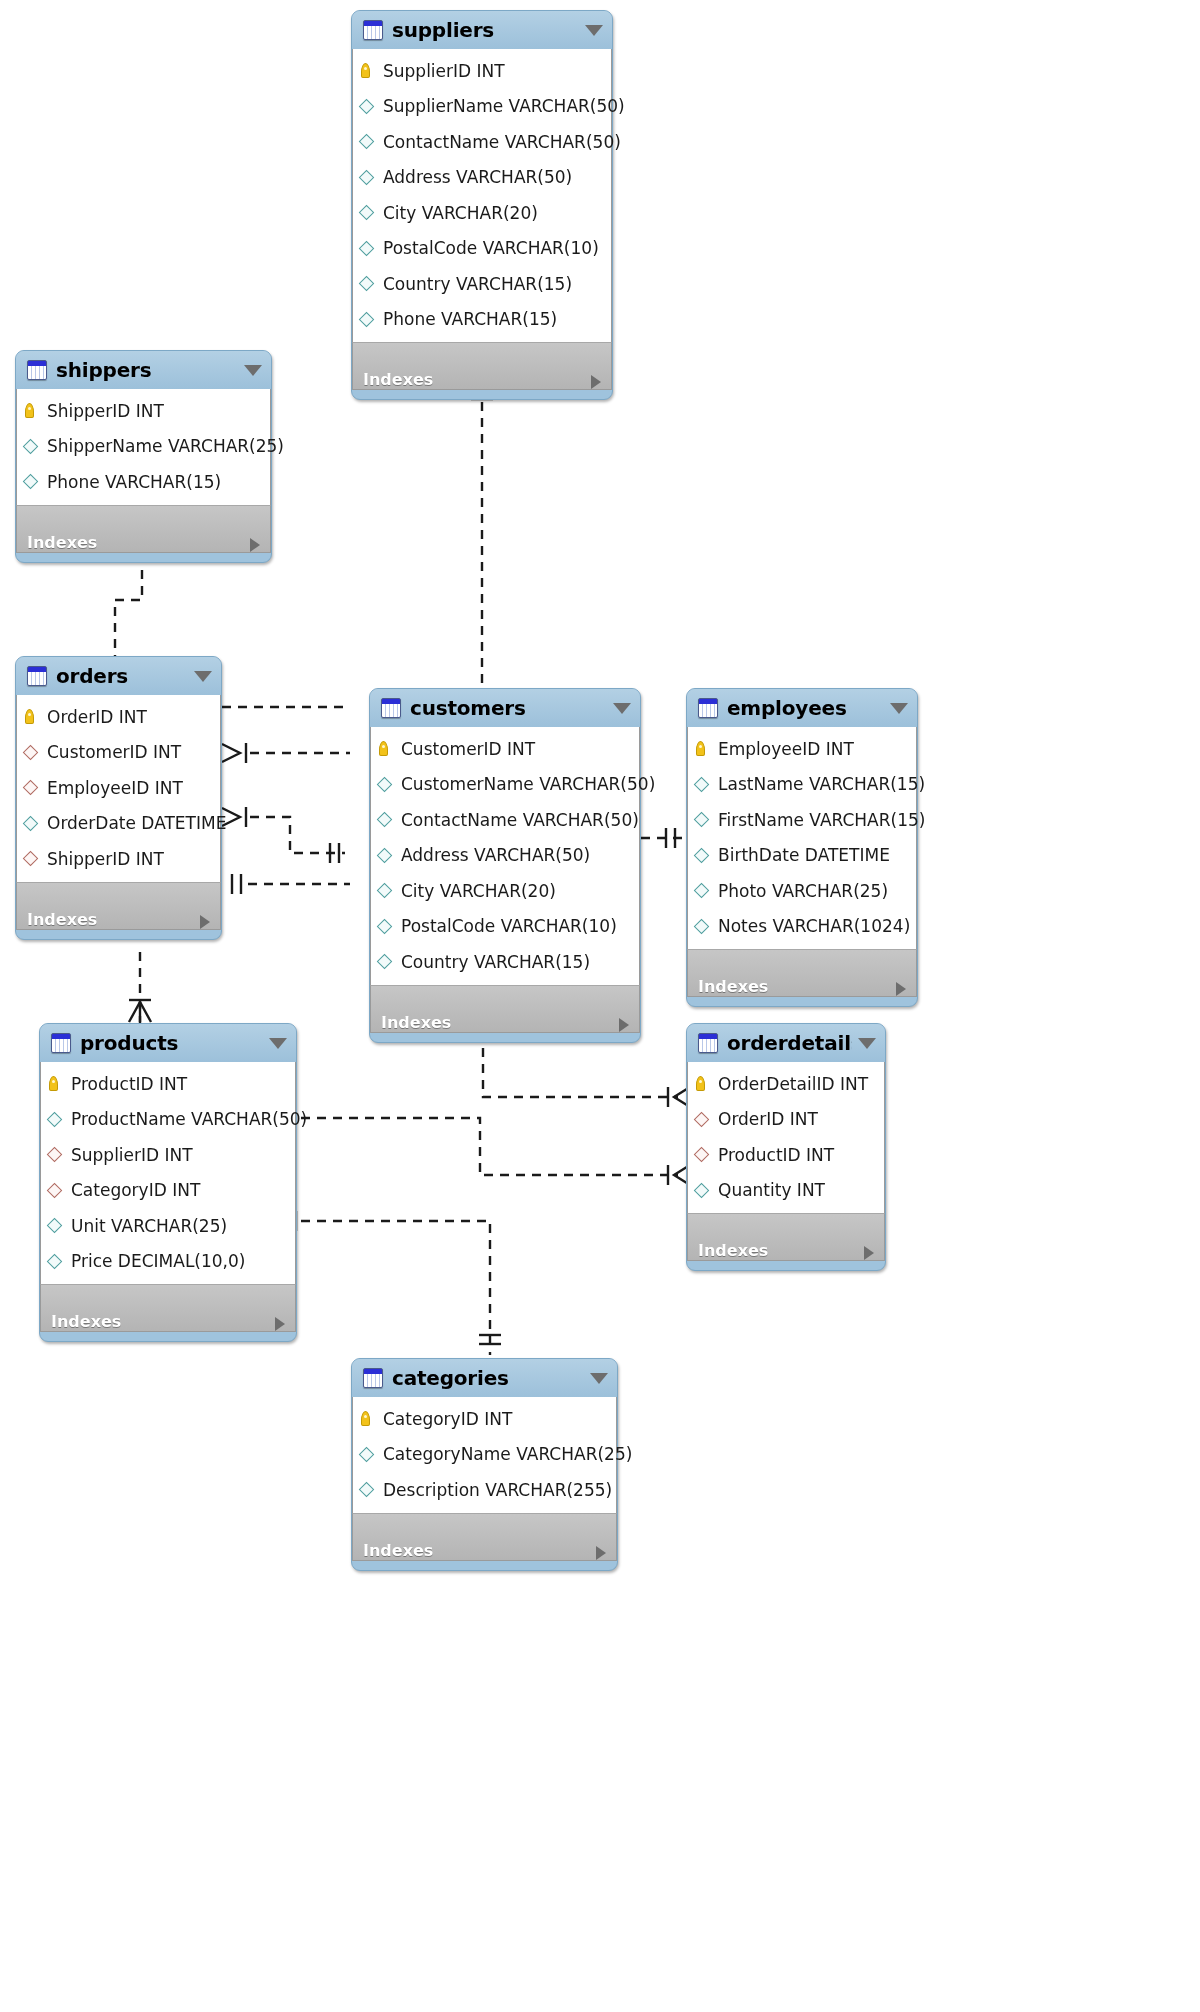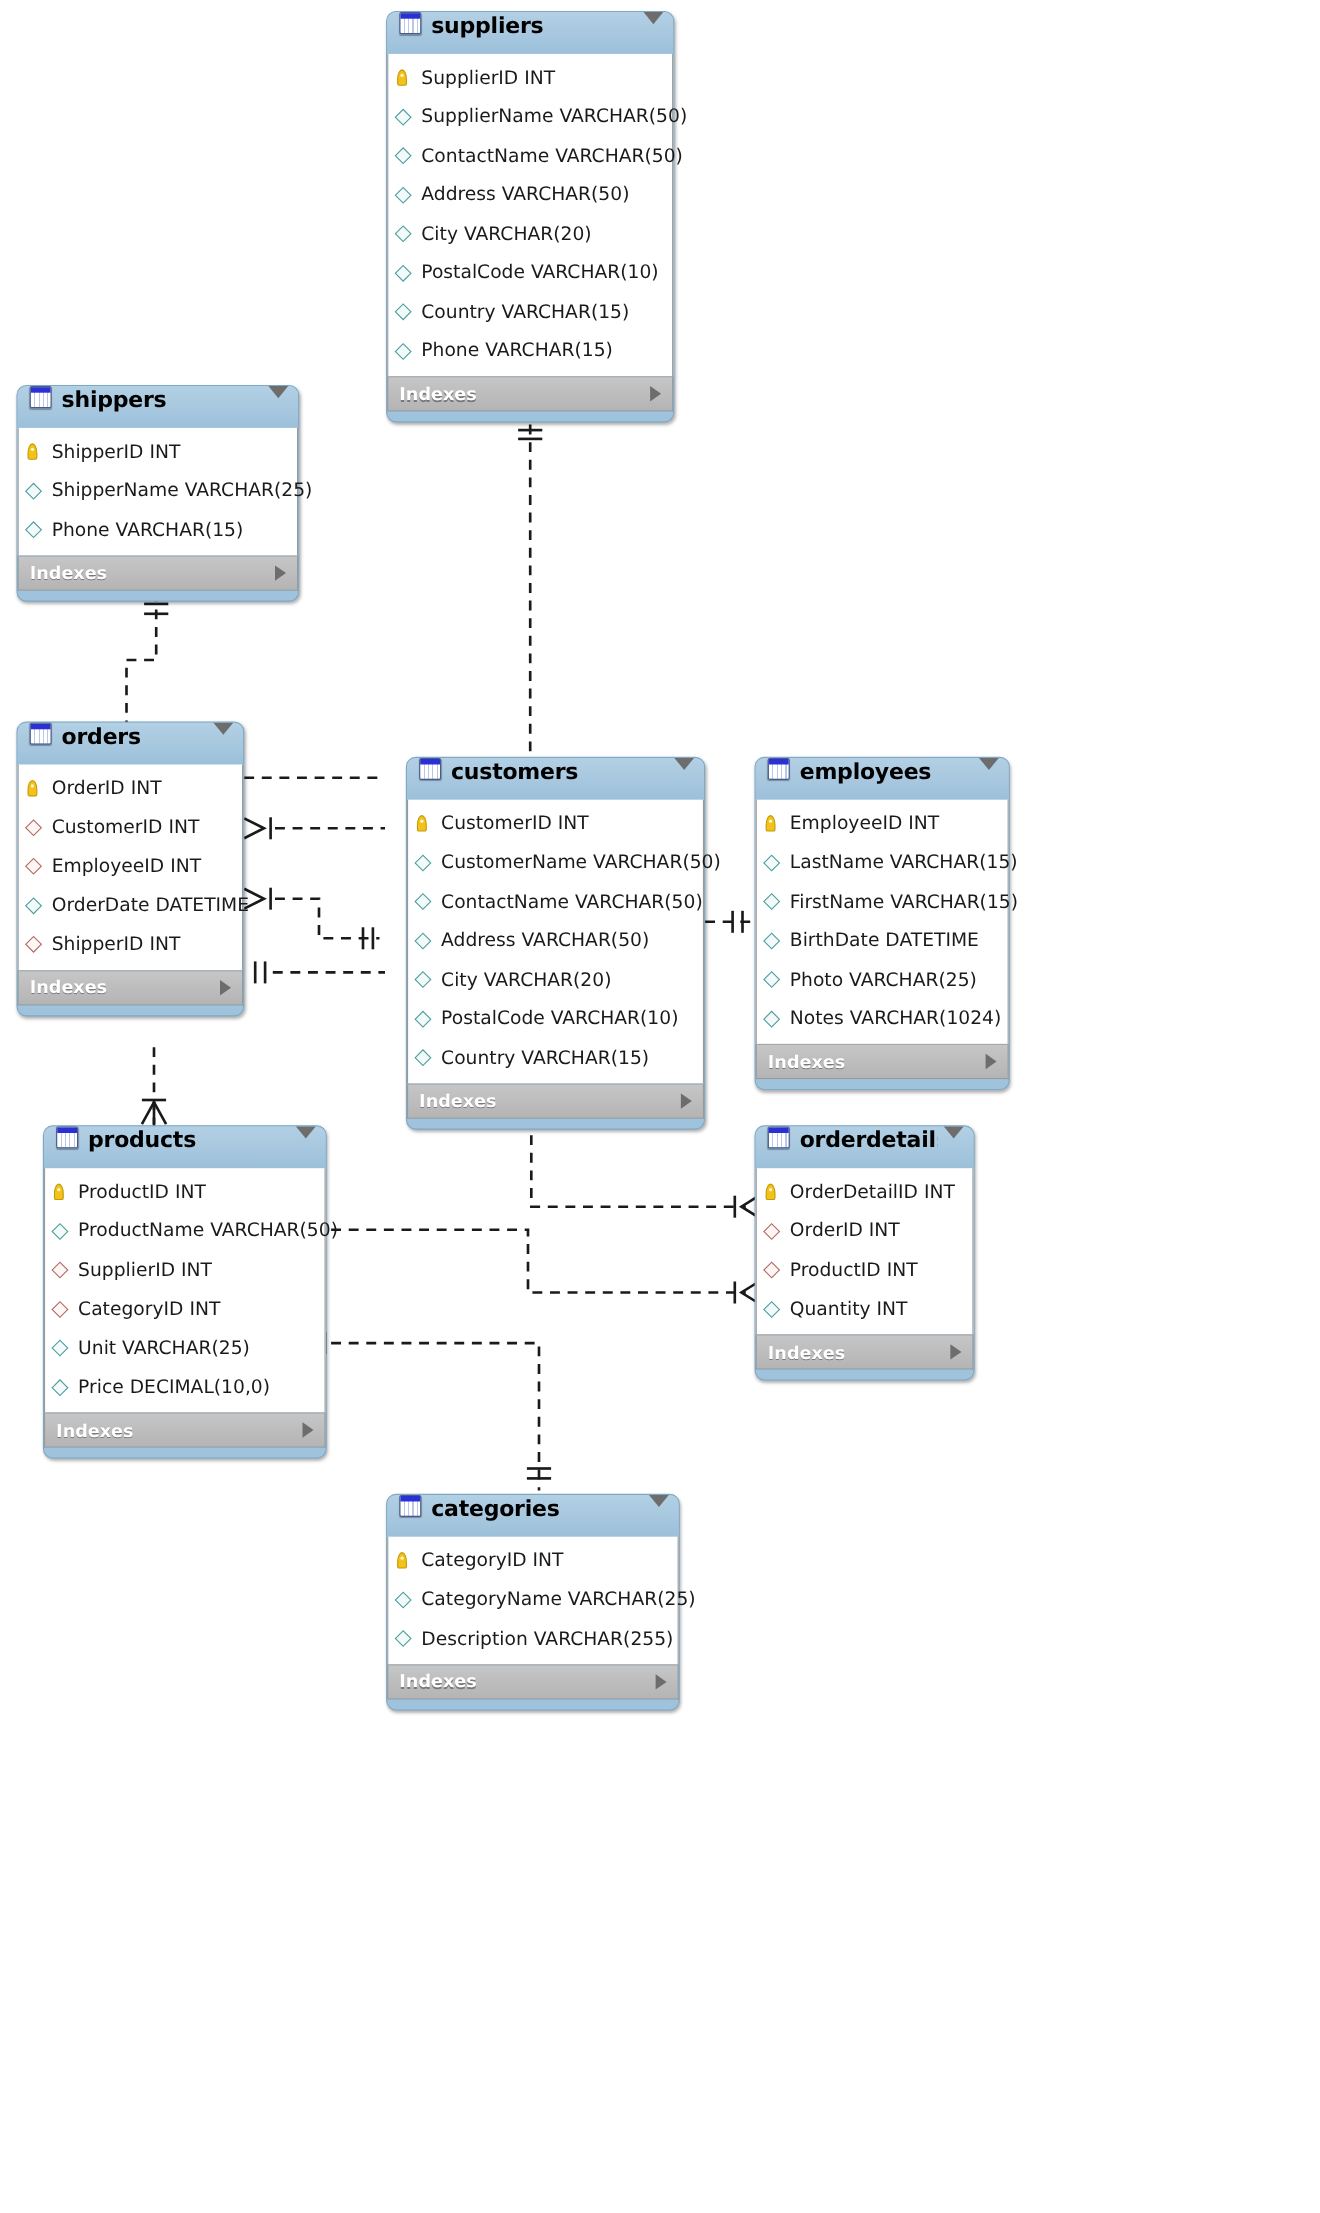--- a/index.html
+++ b/index.html
@@ -20,20 +20,21 @@
     z-index: 3;
     border-radius: 9px;
     background: #9fc3dd;
     box-shadow: 1px 2px 3px rgba(0,0,0,.30);
     padding-bottom: 9px;
     border: 1px solid #7da8c6;
   }
   .tbl-head {
     height: 38px;
     display: flex;
+    align-items: center;
     padding: 0 9px 0 11px;
     border-radius: 8px 8px 0 0;
     background: linear-gradient(#b3d0e4, #9cc0da);
   }
   .tbl-ico {
     width: 20px; height: 20px;
     margin-right: 9px;
     flex: 0 0 auto;
     border: 1px solid #4a5a8c;
     border-radius: 2px;
@@ -95,23 +96,23 @@
   .dia {
     width: 11px; height: 11px;
     transform: rotate(45deg);
     border: 1.6px solid #4f9e9e;
     background: #f2fafa;
   }
   .dia.fk { border-color: #b06b62; background: #fdf6f5; }
 
   
   .tbl-idx {
-    height: 32px;
+    height: 48px;
     display: flex;
-    align-items: center;
+    align-items: flex-end;
     padding: 0 10px 0 10px;
     background: linear-gradient(#c6c6c6, #b4b4b4);
     border: 1px solid #9a9a9a;
     border-top: 1px solid #a8a8a8;
   }
   .idx-label {
     flex: 1 1 auto;
     font-size: 16px;
     font-weight: bold;
     color: #ffffff;

